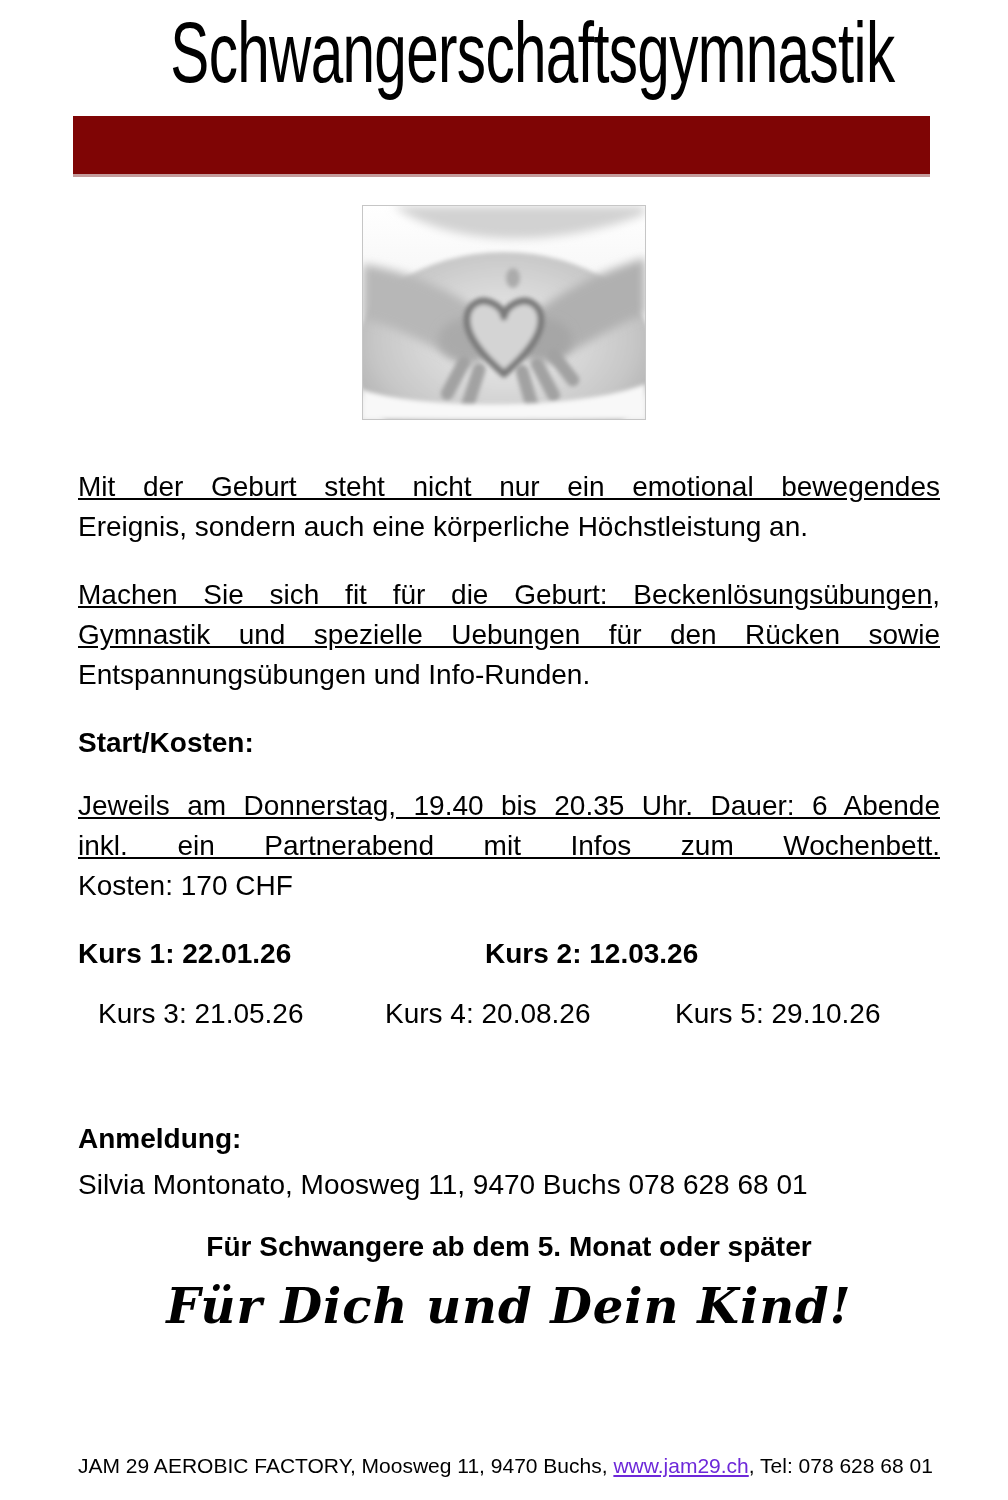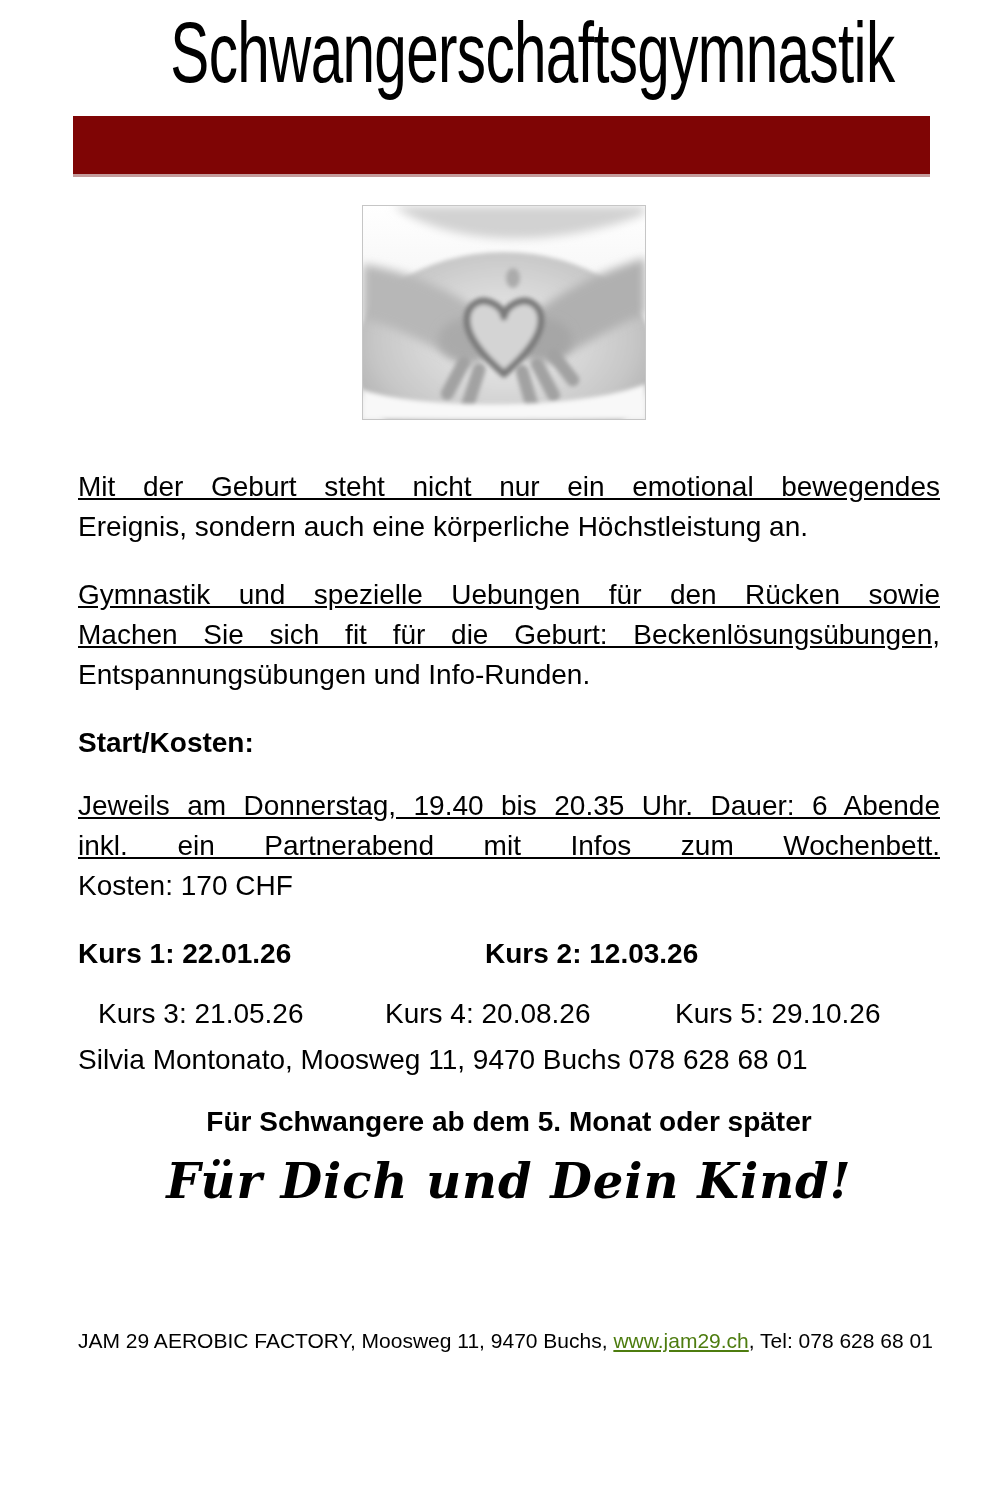--- a/index.html
+++ b/index.html
@@ -42,21 +42,21 @@
   .k1 { display:inline-block; width:407px; }
   .k3 { display:inline-block; width:287px; }
   .k4 { display:inline-block; width:290px; }
   .center-bold { font-weight:700; text-align:center; }
   .tagline {
     font-family:"DejaVu Serif","Liberation Serif",serif;
     font-style:italic; font-weight:700; font-size:48px; line-height:46px;
     text-align:center; letter-spacing:1px;
   }
   .footer { margin-top:122px; font-size:21px; line-height:30px; }
-  .footer a { color:#4d7c0f; text-decoration:underline; cursor:pointer; }
+  .footer a { color:#6d28d9; text-decoration:underline; cursor:pointer; }
 </style>
 </head>
 <body>
 
 <h1 class="title"><span class="squeeze">Schwangerschaftsgymnastik</span></h1>
 
 <div class="redbar"></div>
 
 <div class="photo-frame">
   <svg width="282" height="213" viewBox="0 0 282 213">
@@ -100,42 +100,43 @@
 <div class="content">
 
   <p class="para mt47">
     </p>
     <div class="jl">Mit der Geburt steht nicht nur ein emotional bewegendes</div>
     <div class="ll">Ereignis, sondern auch eine körperliche Höchstleistung an.</div>
   <p></p>
 
   <p class="para mt22">
     </p>
+    <div class="jl">Machen Sie sich fit für die Geburt: Beckenlösungsübungen,</div>
     <div class="jl">Gymnastik und spezielle Uebungen für den Rücken sowie</div>
-    <div class="jl">Machen Sie sich fit für die Geburt: Beckenlösungsübungen,</div>
     <div class="ll">Entspannungsübungen und Info-Runden.</div>
   <p></p>
 
   <div class="heading mt25">Start/Kosten:</div>
 
   <p class="para mt23">
     </p>
     <div class="jl">Jeweils am Donnerstag, 19.40 bis 20.35 Uhr. Dauer: 6 Abende</div>
     <div class="jl">inkl. ein Partnerabend mit Infos zum Wochenbett.</div>
     <div class="ll">Kosten: 170 CHF</div>
   <p></p>
 
   <div class="kurs-row mt22">
     <span class="k1">Kurs 1: 22.01.26</span><span>Kurs 2: 12.03.26</span>
   </div>
 
   <div class="kurs-row mt20">
     <span class="k3">Kurs 3: 21.05.26</span><span class="k4">Kurs 4: 20.08.26</span><span>Kurs 5: 29.10.26</span>
   </div>
 
+  <div class="heading mt85">Anmeldung:</div>
 
   <div class="mt18">Silvia Montonato, Moosweg 11, 9470 Buchs 078 628 68 01</div>
 
   <div class="center-bold mt22">Für Schwangere ab dem 5. Monat oder später</div>
 
   <div class="tagline mt16">Für Dich und Dein Kind!</div>
 
   <div class="footer"><span>JAM 29 AEROBIC FACTORY, Moosweg 11, 9470 Buchs, </span><a href="#">www.jam29.ch</a><span>, Tel: 078 628 68 01</span></div>
 
 </div>

